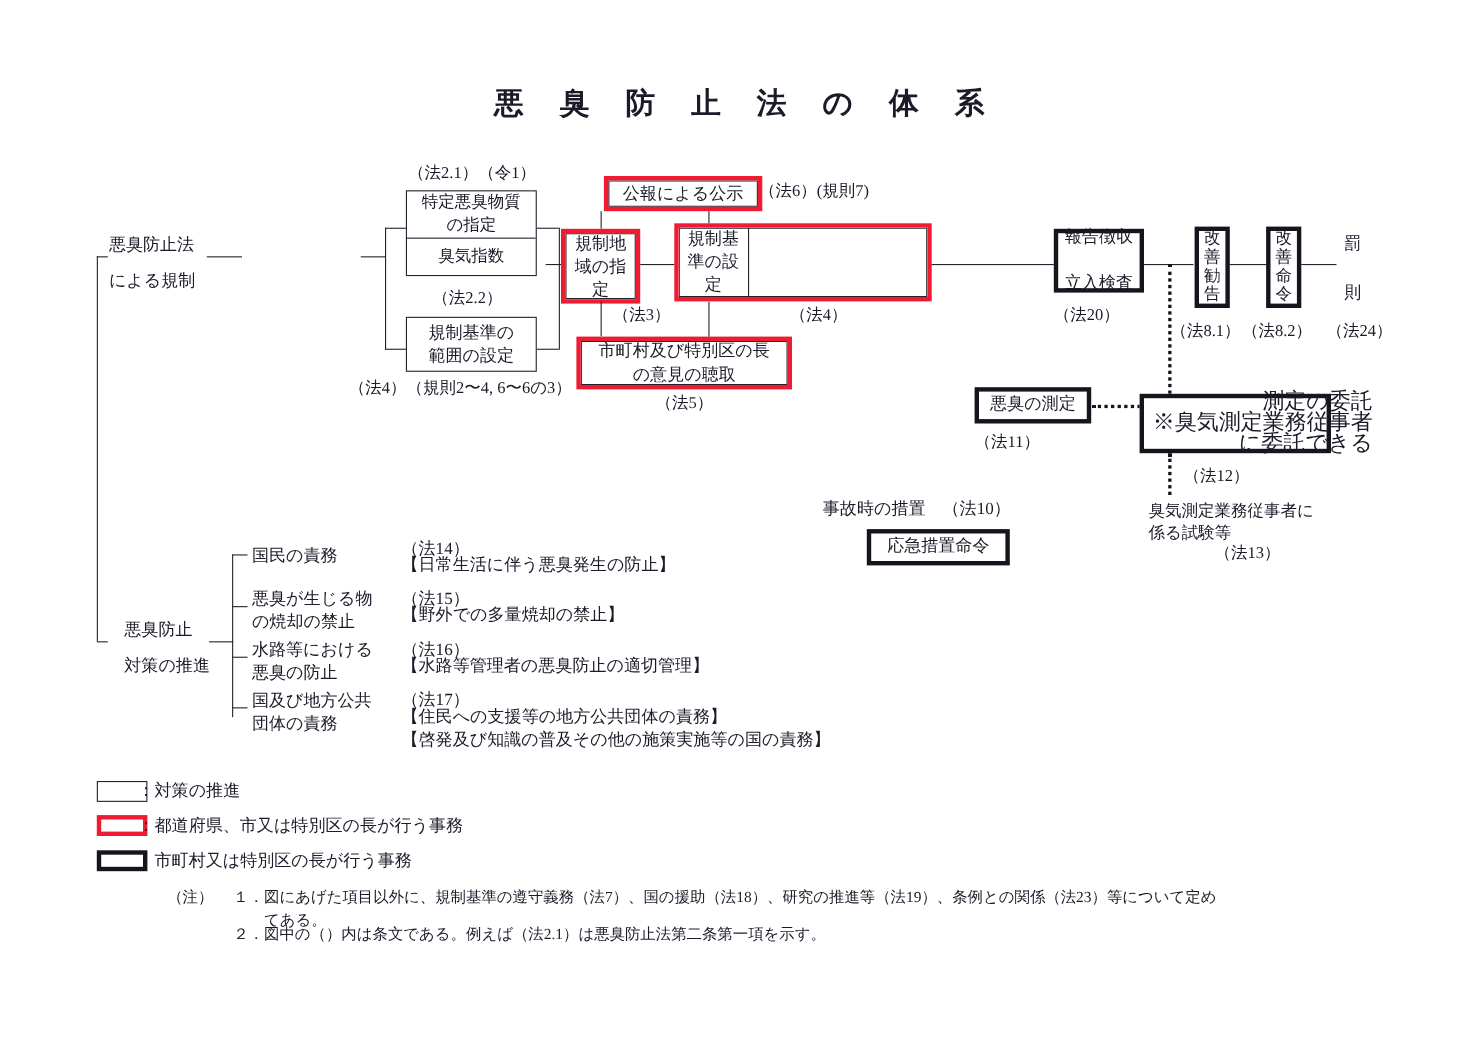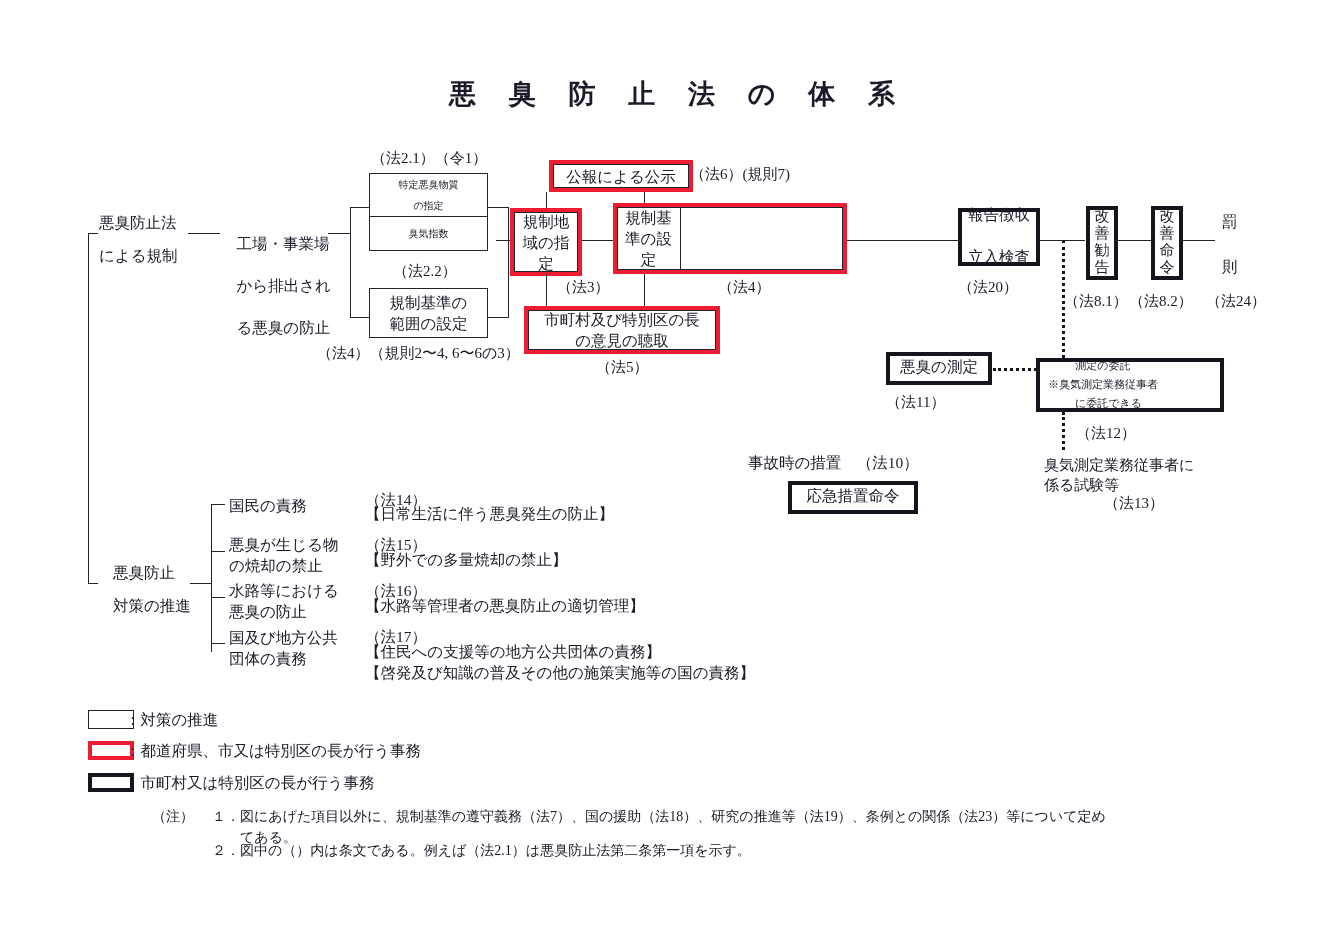--- a/index.html
+++ b/index.html
@@ -54,21 +54,21 @@
   .compound .cell.left{border-right:1px solid #23232e;}
   .compound .cell.right{border-left:1px solid #23232e;margin-left:2px;}
 
   
   .stack{
     box-sizing:border-box;border:1px solid #23232e;background:#fff;
     display:flex;flex-direction:column;
   }
   .stack .row{
     flex:1;display:flex;align-items:center;justify-content:center;
-    font-size:10px;line-height:21px;text-align:center;white-space:pre;
+    font-size:15px;line-height:21px;text-align:center;white-space:pre;
     box-sizing:border-box;
   }
   .stack .row+.row{border-top:1px solid #23232e;}
 
   
   .hline{background:#23232e;height:1px;}
   .vline{background:#23232e;width:1px;}
 
   .dotv{
     width:0;border-left:3px dotted #15151d;
@@ -95,25 +95,20 @@
 
   <div class="abs vline" style="left:88px;top:233px;height:350px;"></div>
   <div class="abs hline" style="left:88px;top:233px;width:10px;"></div>
   <div class="abs hline" style="left:88px;top:583px;width:10px;"></div>
 
   <div class="abs txt" style="left:99px;top:212px;">悪臭防止法</div>
   <div class="abs txt" style="left:99px;top:245px;">による規制</div>
 
   <div class="abs hline" style="left:188px;top:233px;width:32px;"></div>
 
-  <div class="abs txt" style="left:221px;top:212px;">
-    <span>工場・事業場</span><br>
-    <span>から排出され</span><br>
-    <span>る悪臭の防止</span>
-  </div>
 
   <div class="abs hline" style="left:328px;top:233px;width:22px;"></div>
 
   <div class="abs vline" style="left:350px;top:207px;height:111px;"></div>
   <div class="abs hline" style="left:350px;top:207px;width:20px;"></div>
   <div class="abs hline" style="left:350px;top:317px;width:20px;"></div>
 
   <div class="abs cap" style="left:371px;top:148px;">（法2.1）（令1）</div>
 
   <div class="abs stack" style="left:369px;top:173px;width:119px;height:78px;">
@@ -192,21 +187,21 @@
   <div class="abs cap" style="left:1206px;top:291px;">（法24）</div>
 
   <div class="abs dotv" style="left:1062px;top:240px;height:118px;"></div>
   <div class="abs dotv" style="left:1062px;top:412px;height:38px;"></div>
 
   <div class="abs box black" style="left:886px;top:352px;width:106px;height:33px;">悪臭の測定</div>
   <div class="abs cap c" style="left:886px;top:392px;width:106px;">（法11）</div>
 
   <div class="abs doth" style="left:993px;top:368px;width:44px;"></div>
 
-  <div class="abs box black" style="left:1036px;top:358px;width:188px;height:54px;text-align:center;justify-content:flex-start;padding-left:8px;font-size:11px;line-height:19px;">測定の委託
+  <div class="abs box black" style="left:1036px;top:358px;width:174px;height:54px;text-align:right;justify-content:flex-start;padding-left:8px;font-size:20px;line-height:19px;">測定の委託
 ※臭気測定業務従事者
 　に委託できる</div>
   <div class="abs cap c" style="left:1076px;top:423px;width:106px;">（法12）</div>
 
   <div class="abs txt" style="left:1044px;top:455px;font-size:15px;line-height:20px;">臭気測定業務従事者に
 係る試験等</div>
   <div class="abs cap" style="left:1104px;top:493px;">（法13）</div>
 
   <div class="abs txt" style="left:748px;top:452px;">事故時の措置　（法10）</div>
   <div class="abs box black" style="left:788px;top:481px;width:130px;height:33px;">応急措置命令</div>

